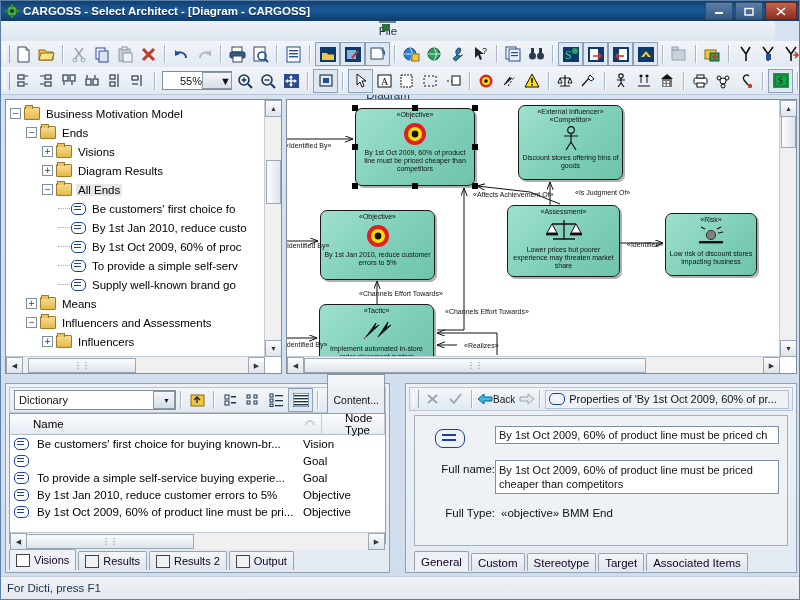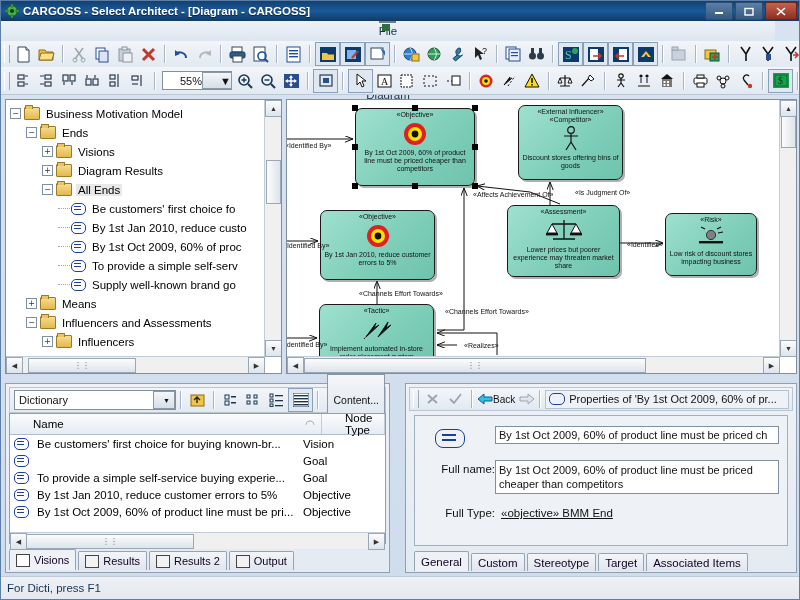--- a/index.html
+++ b/index.html
@@ -1053,21 +1053,21 @@
           </span>
         </span>
         <span class="ftext">By 1st Oct 2009, 60% of product line must be priced ch</span>
       </div>
       <div class="frow">
         <span class="flabel">Full name:</span>
         <span class="ftext multi">By 1st Oct 2009, 60% of product line must be priced cheaper than competitors</span>
       </div>
       <div class="frow">
         <span class="flabel">Full Type:</span>
-        <span class="fstatic" style="padding-left:6px;text-decoration:underline;">«objective»  BMM End</span>
+        <span class="fstatic" style="padding-left:6px;">«objective»  BMM End</span>
       </div>
     </div>
 
     <div class="brtabs" id="br-tabs">
         <div class="rtab active">General</div>
         <div class="rtab">Custom</div>
         <div class="rtab">Stereotype</div>
         <div class="rtab">Target</div>
         <div class="rtab">Associated Items</div>
       </div>

